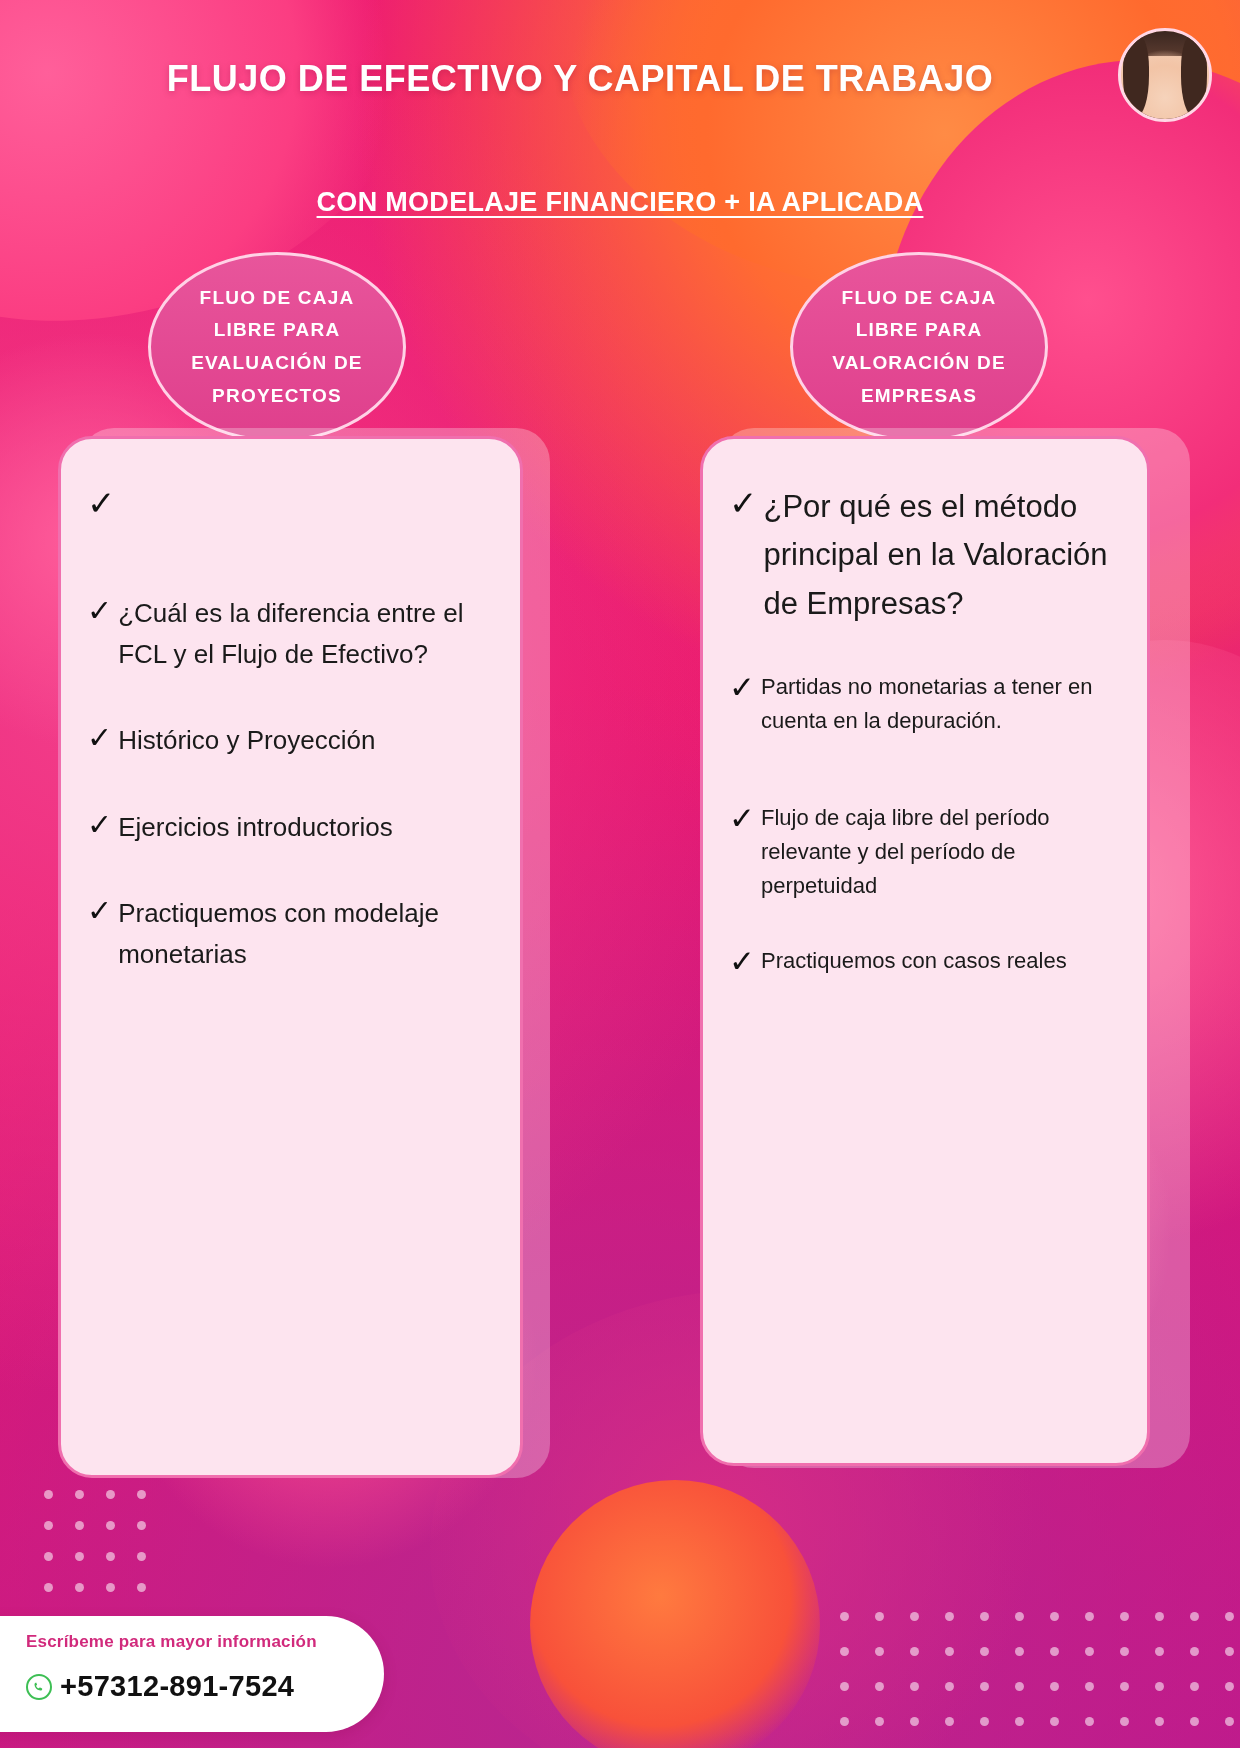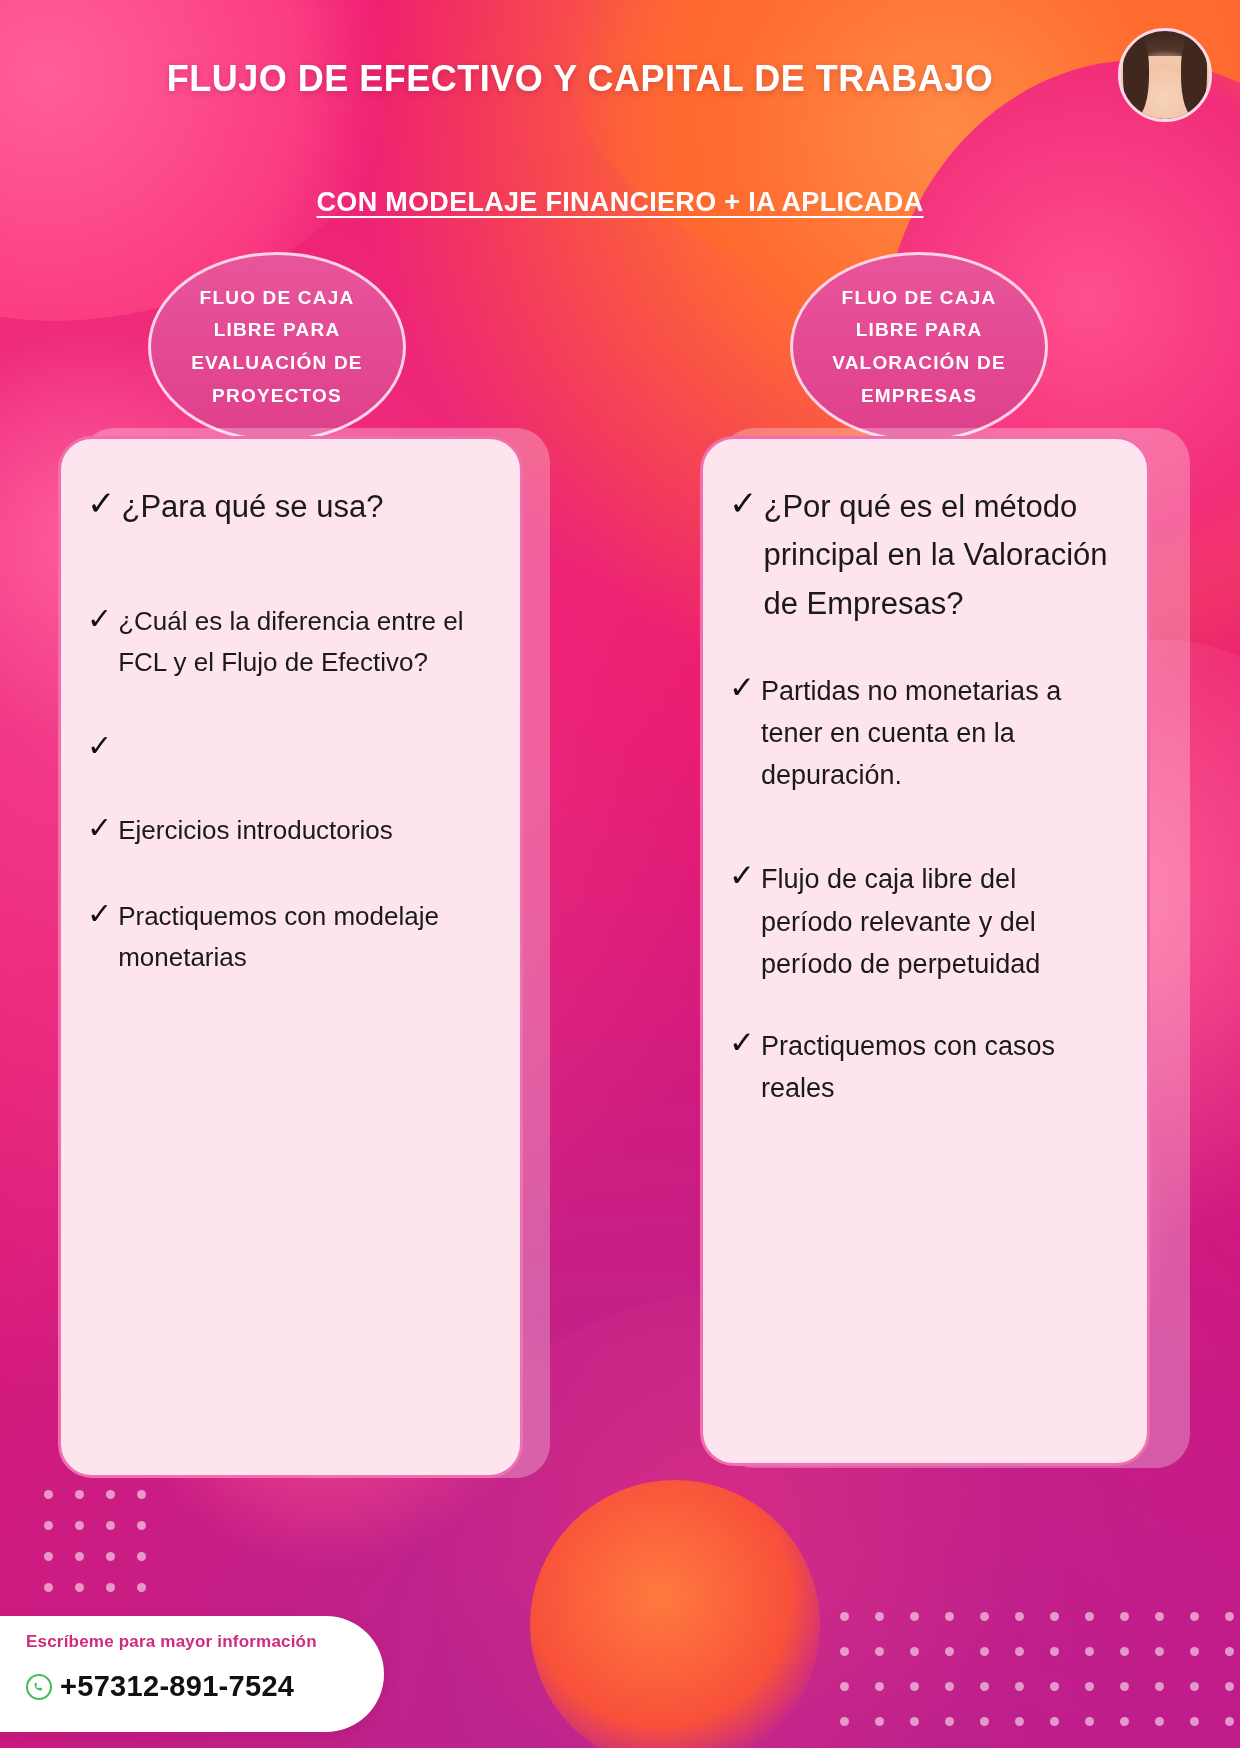--- a/index.html
+++ b/index.html
@@ -188,21 +188,21 @@
     line-height: 1.56;
   }
 
   .bullet.head .bullet-text { font-size: 31px; }
   .bullet.head .check { font-size: 34px; }
 
   .panel-left .bullet { margin-bottom: 46px; }
   .panel-left .bullet.head { margin-bottom: 70px; }
   .panel-right .bullet { margin-bottom: 40px; }
 
-  .panel-right .bullet-text { font-size: 27px; line-height: 1.56; }
+  .panel-right .bullet-text { font-size: 22px; line-height: 1.56; }
   .panel-right .check { font-size: 31px; }
   .panel-right .bullet.head { margin-bottom: 42px; }
   .panel-right .bullet.gap-big { margin-bottom: 62px; }
 
   
   .contact {
     position: absolute;
     left: -36px; top: 1616px;
     width: 420px; height: 116px;
     background: #ffffff;
@@ -336,28 +336,28 @@
 
   <div class="badge badge-right">FLUO DE CAJA LIBRE PARA VALORACIÓN DE EMPRESAS</div>
   <div class="badge badge-left">FLUO DE CAJA LIBRE PARA EVALUACIÓN DE PROYECTOS</div>
 
   <div class="panel-shadow panel-shadow-left"></div>
   <div class="panel-shadow panel-shadow-right"></div>
 
   <div class="panel panel-left">
     <div class="bullet head">
       <span class="check">✓</span>
-      <span class="bullet-text">¿Para qué se usa?</span>
     </div>
     <div class="bullet">
       <span class="check">✓</span>
       <span class="bullet-text">¿Cuál es la diferencia entre el FCL y el Flujo de Efectivo?</span>
     </div>
     <div class="bullet">
       <span class="check">✓</span>
+      <span class="bullet-text">Histórico y Proyección</span>
     </div>
     <div class="bullet">
       <span class="check">✓</span>
       <span class="bullet-text">Ejercicios introductorios</span>
     </div>
     <div class="bullet">
       <span class="check">✓</span>
       <span class="bullet-text">Practiquemos con modelaje monetarias</span>
     </div>
   </div>

